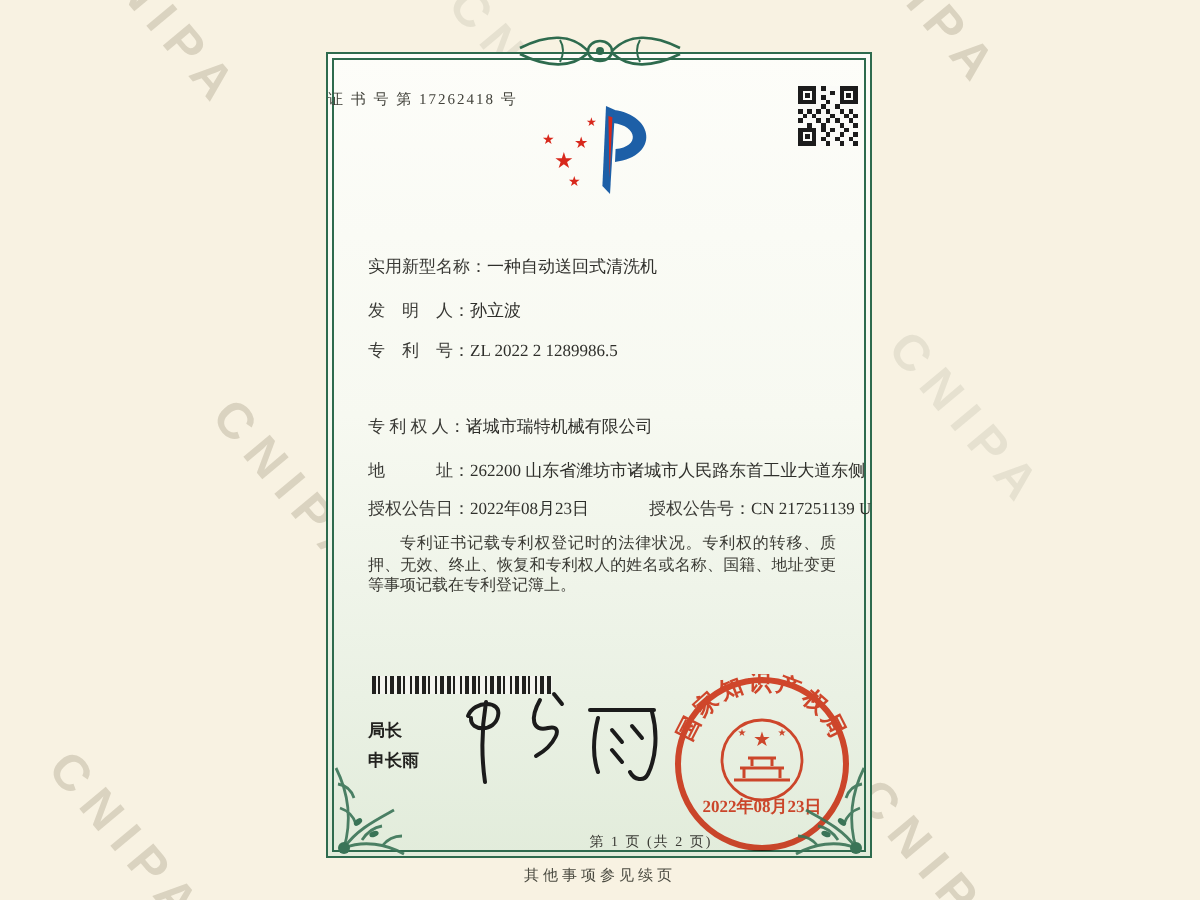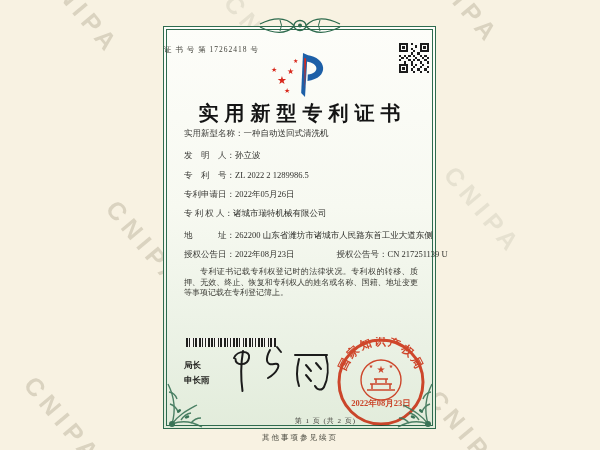--- a/index.html
+++ b/index.html
@@ -28,21 +28,21 @@
   }
   .qr{position:absolute;left:235px;top:16px;width:30px;height:30px;}
   .logo{position:absolute;left:103px;top:24px;width:68px;height:48px;}
   .title{
     position:absolute;left:0;top:73px;width:100%;text-align:center;
     font-size:20px;font-weight:700;letter-spacing:6px;text-indent:6px;color:#141414;
   }
   .field{position:absolute;left:20px;font-size:8.5px;line-height:10px;white-space:nowrap;color:#3a3a36;}
   .f-label{color:#3a3a36;}
   .f-value{color:#2f2f2b;}
-  .pair2{margin-left:42px;}
+  .pair2{margin-left:30px;}
   .paras{
     position:absolute;left:20px;top:240px;width:234px;
     font-size:8px;line-height:10.5px;text-align:justify;color:#3b3b35;
   }
   .paras p{margin:0;text-indent:2em;}
   .barcode{
     position:absolute;left:22px;top:311px;width:90px;height:9px;
     background:repeating-linear-gradient(90deg,
       #20201e 0 2px,#f4f4ef 2px 3px,#20201e 3px 4px,#f4f4ef 4px 6.5px,
       #20201e 6.5px 7.5px,#f4f4ef 7.5px 9px,#20201e 9px 11px,#f4f4ef 11px 12.5px);
@@ -132,33 +132,29 @@
         <rect x="12" y="10" width="1" height="1"></rect>
       <rect x="5" y="11" width="1" height="1"></rect>
         <rect x="8" y="11" width="1" height="1"></rect>
         <rect x="11" y="11" width="1" height="1"></rect>
       <rect x="6" y="12" width="1" height="1"></rect>
         <rect x="9" y="12" width="1" height="1"></rect>
         <rect x="12" y="12" width="1" height="1"></rect>
     </g>
   </svg>
 
-  <div class="title">实用新型专利证书</div>
 
   <div class="field" style="top:101px">
     <span class="f-label">实用新型名称：</span><span class="f-value">一种自动送回式清洗机</span>
   </div>
   <div class="field" style="top:123px">
     <span class="f-label">发　明　人：</span><span class="f-value">孙立波</span>
   </div>
   <div class="field" style="top:143px">
     <span class="f-label">专　利　号：</span><span class="f-value">ZL 2022 2 1289986.5</span>
-  </div>
-  <div class="field" style="top:162px">
-    <span class="f-label">专利申请日：</span><span class="f-value">2022年05月26日</span>
   </div>
   <div class="field" style="top:181px">
     <span class="f-label">专 利 权 人：</span><span class="f-value">诸城市瑞特机械有限公司</span>
   </div>
   <div class="field" style="top:203px">
     <span class="f-label">地　　　址：</span><span class="f-value">262200 山东省潍坊市诸城市人民路东首工业大道东侧</span>
   </div>
   <div class="field" style="top:222px">
     <span class="f-label">授权公告日：</span><span class="f-value">2022年08月23日</span><span class="f-label pair2">授权公告号：</span><span class="f-value">CN 217251139 U</span>
   </div>

